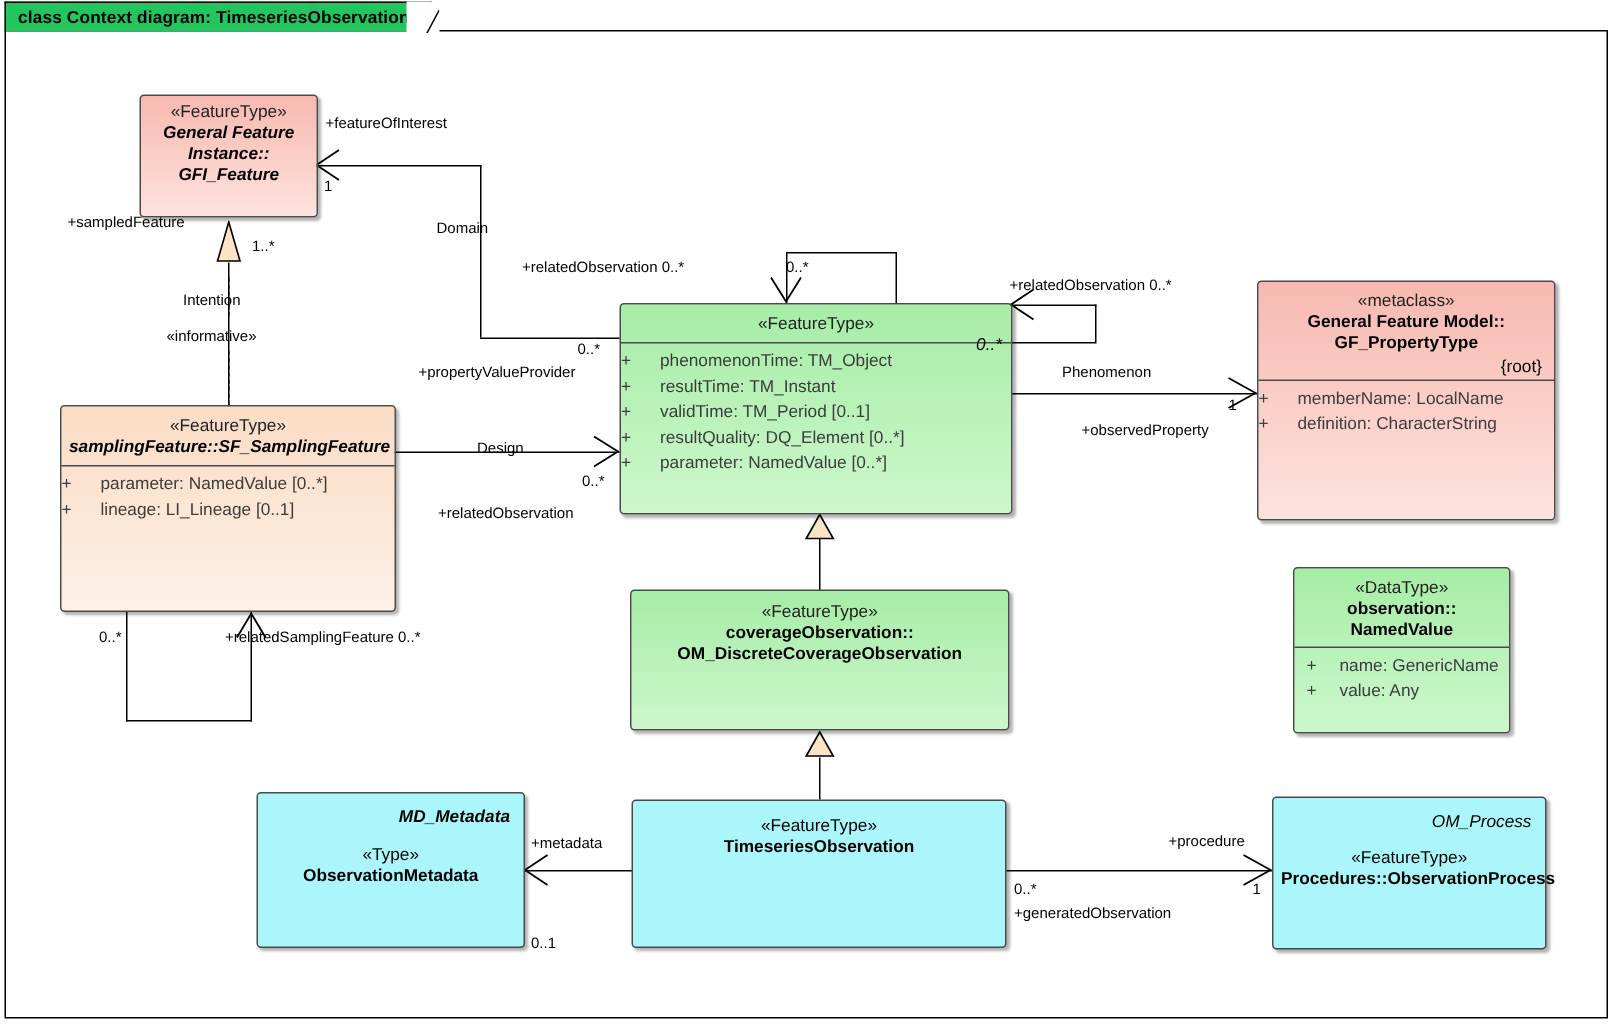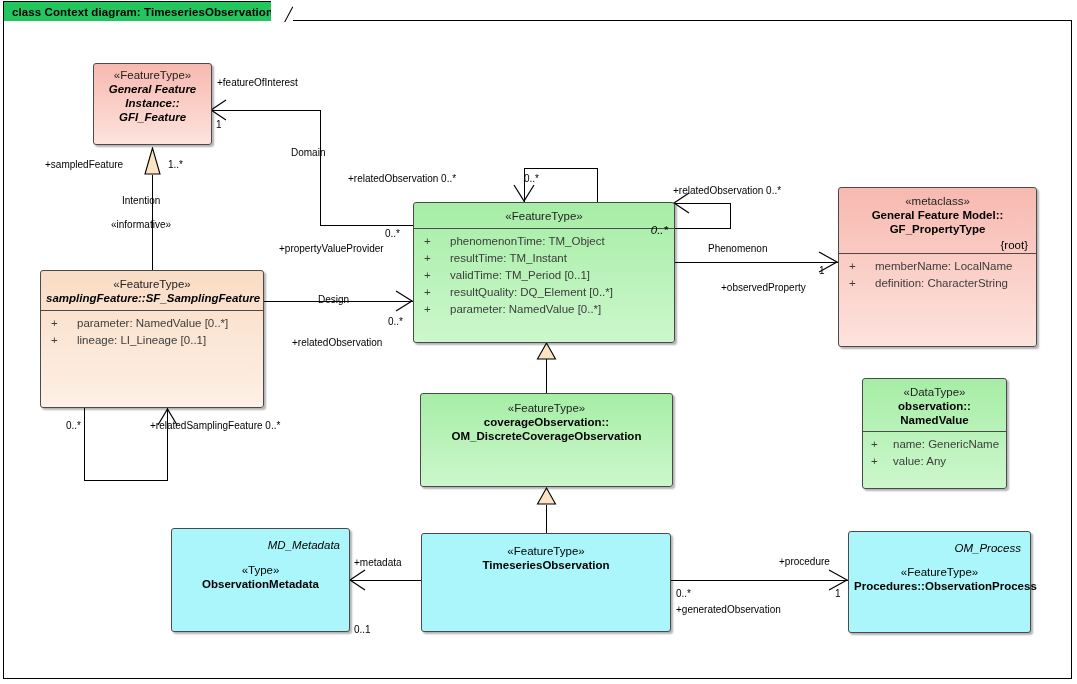--- a/index.html
+++ b/index.html
@@ -20,21 +20,21 @@
   .box{position:absolute;box-sizing:border-box;border:1px solid #4a4a4a;border-radius:3px;
        box-shadow:2px 2px 2px rgba(0,0,0,.30);z-index:3;}
   .box .hdr{text-align:center;padding:4px 5px 3px;line-height:1.22;position:relative;}
   .box .stereo{font-size:11.5px;color:#222;font-weight:normal;}
   .box .nm{font-size:11.5px;font-weight:bold;color:#000;}
   .box .nm.ital{font-style:italic;}
   .box .corner{position:absolute;right:6px;font-size:11.5px;font-style:italic;color:#000;}
   .box .rootmark{text-align:right;font-size:11.5px;padding:0 8px 2px 0;color:#000;}
   .sep{border-top:1px solid #4a4a4a;}
   .attrs{padding:4px 2px 4px 0;}
-  .attr{font-size:11.5px;color:#3c3c3c;line-height:1.47;white-space:nowrap;padding-left:10px;}
+  .attr{font-size:11.5px;color:#3c3c3c;line-height:1.47;white-space:nowrap;}
   .attr .vis{display:inline-block;width:26px;color:#3c3c3c;}
 
   
   .pink{background:linear-gradient(#f7b9b0,#fde3dd);}
   .peach{background:linear-gradient(#fadcc4,#fdf0e6);}
   .green{background:linear-gradient(#a6eda6,#ccf7cc);}
   .cyan{background:#aaf6fb;}
   .cyan .hdr .nm,.cyan .hdr .stereo{color:#000;}
 
   
@@ -213,21 +213,21 @@
     </div>
     <div class="sep attrs">
       <div class="attr" style="padding-left:8px;"><span class="vis" style="width:22px;">+</span><span>name: GenericName</span></div>
       <div class="attr" style="padding-left:8px;"><span class="vis" style="width:22px;">+</span><span>value: Any</span></div>
     </div>
   </div>
 
   <div class="box cyan" style="left:171px;top:528px;width:179px;height:104px;">
     <div class="hdr" style="padding-top:5px;">
       <div style="text-align:right;padding-right:4px;">
-        <span class="nm ital" style="font-weight:normal;">MD_Metadata</span>
+        <span class="nm ital" style="font-weight:bold;">MD_Metadata</span>
       </div>
       <div class="stereo" style="margin-top:9px;">«Type»</div>
       <div class="nm">ObservationMetadata</div>
     </div>
   </div>
 
   <div class="box cyan" style="left:421px;top:533px;width:250px;height:99px;">
     <div class="hdr" style="padding-top:10px;">
       <div class="stereo">«FeatureType»</div>
       <div class="nm">TimeseriesObservation</div>
@@ -240,21 +240,21 @@
         <span class="nm ital" style="font-weight:normal;">OM_Process</span>
       </div>
       <div class="stereo" style="margin-top:8px;">«FeatureType»</div>
       <div class="nm">Procedures::ObservationProcess</div>
     </div>
   </div>
 
   <div class="lbl" style="left:217px;top:77px;">+featureOfInterest</div>
   <div class="lbl" style="left:216px;top:119px;">1</div>
 
-  <div class="lbl" style="left:45px;top:159px;">+sampledFeature</div>
+  <div class="lbl" style="left:45px;top:143px;">+sampledFeature</div>
   <div class="lbl" style="left:168px;top:159px;">1..*</div>
   <div class="lbl" style="left:122px;top:195px;">Intention</div>
   <div class="lbl" style="left:111px;top:219px;">«informative»</div>
 
   <div class="lbl" style="left:291px;top:147px;">Domain</div>
   <div class="lbl" style="left:348px;top:173px;">+relatedObservation 0..*</div>
   <div class="lbl" style="left:524px;top:173px;">0..*</div>
 
   <div class="lbl" style="left:385px;top:228px;">0..*</div>
   <div class="lbl" style="left:279px;top:243px;">+propertyValueProvider</div>

